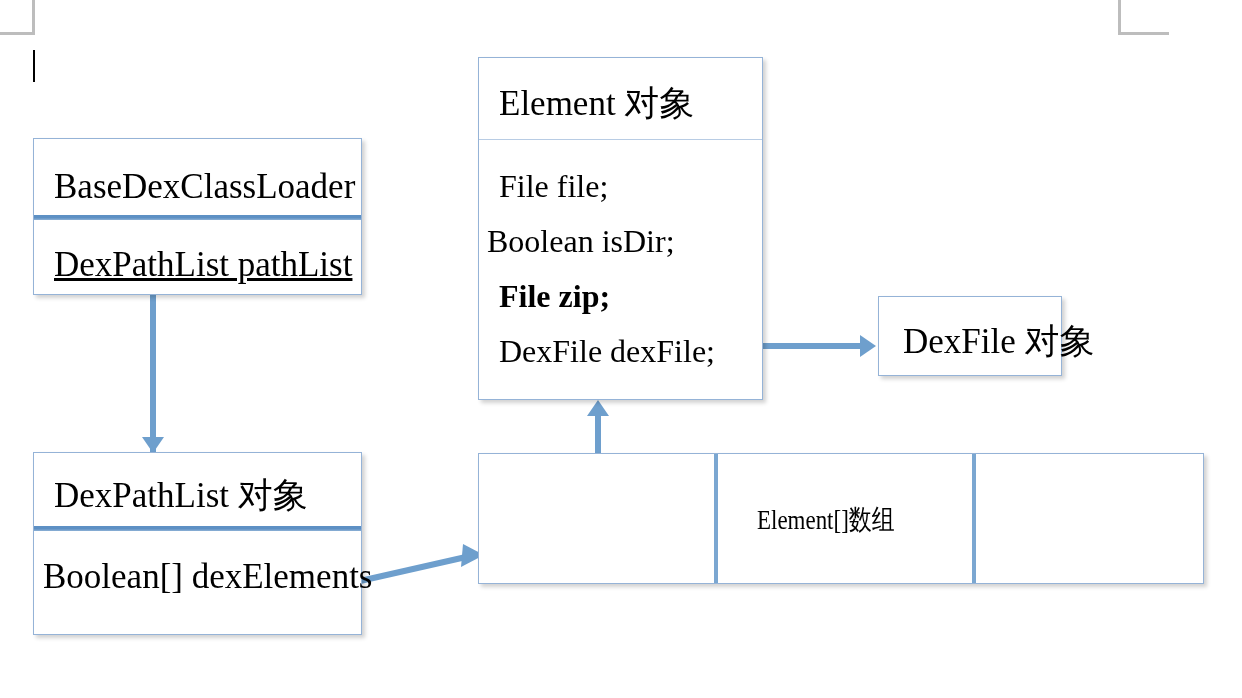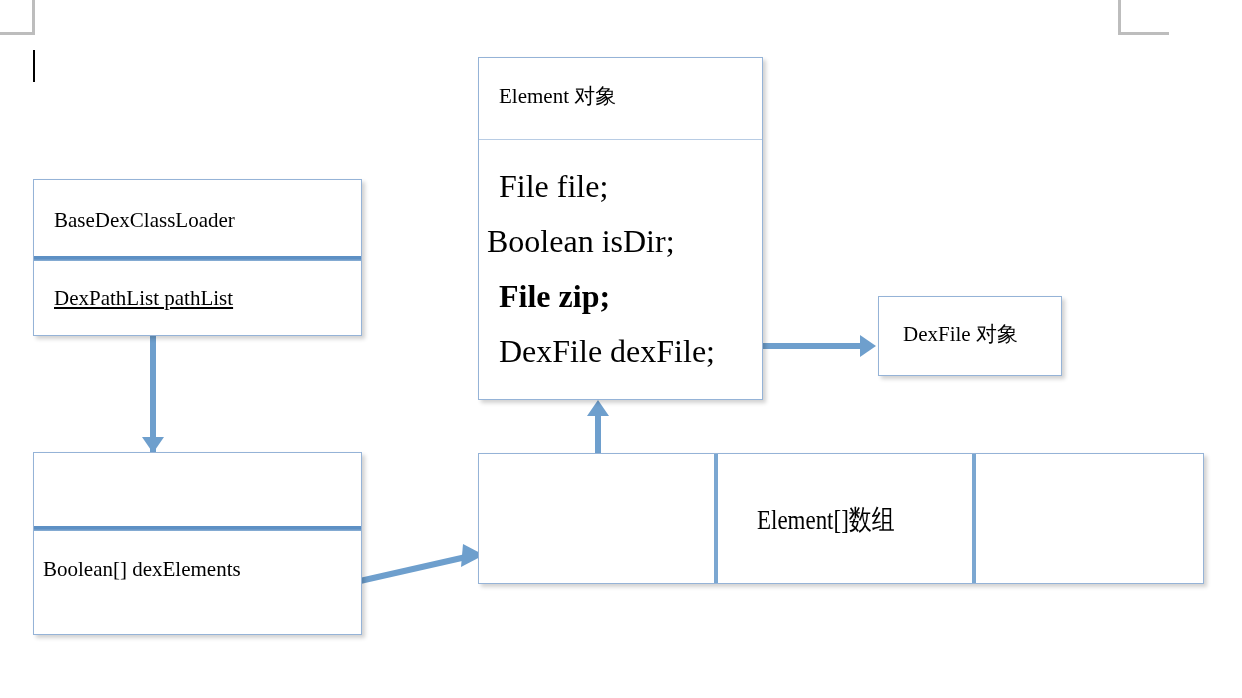--- a/index.html
+++ b/index.html
@@ -118,21 +118,21 @@
     border-color: transparent transparent transparent #6e9fcd;
   }
 
   
   .diag-svg {
     position: absolute;
     overflow: visible;
   }
 
   
-  .t-title   { font-size: 21px; }
+  .t-title   { font-size: 35px; }
   .t-field   { font-size: 32px; }
   .t-array   { font-size: 28px; font-stretch: condensed; transform: scaleX(0.82); transform-origin: left center; }
 </style>
 </head>
 <body>
 
 <div id="canvas">
 
   <div class="corner-mark corner-tl"></div>
   <div class="corner-mark corner-tr"></div>
@@ -146,28 +146,29 @@
   <div class="arrow-head arrow-up" style="left:587px; top:400px;"></div>
 
   <div class="conn-line h" style="left:714px; top:343px; width:148px;"></div>
   <div class="arrow-head arrow-right" style="left:860px; top:335px;"></div>
 
   <svg class="diag-svg" width="130" height="50" viewBox="0 0 130 50" style="left:358px; top:540px;">
     <line x1="2" y1="41" x2="108" y2="17" stroke="#6e9fcd" stroke-width="6" stroke-linecap="butt"></line>
     <polygon points="105,4 126,15 103,27" fill="#6e9fcd"></polygon>
   </svg>
 
-  <div class="shape" style="left:33px; top:138px; width:329px; height:157px;margin-top:41px;">
+  <div class="shape" style="left:33px; top:138px; width:329px; height:157px;">
     <div class="thick-divider" style="top:76px;"></div>
     <div class="shape-label t-title" style="left:20px; top:30px;">BaseDexClassLoader</div>
     <div class="shape-label t-title" style="left:20px; top:108px;text-decoration:underline;">DexPathList pathList</div>
   </div>
 
   <div class="shape" style="left:33px; top:452px; width:329px; height:183px;">
     <div class="thick-divider" style="top:73px;"></div>
+    <div class="shape-label t-title" style="left:20px; top:25px;">DexPathList 对象</div>
     <div class="shape-label t-title" style="left:9px; top:106px;">Boolean[] dexElements</div>
   </div>
 
   <div class="shape" style="left:478px; top:57px; width:285px; height:343px;">
     <div class="thin-divider" style="top:81px;"></div>
     <div class="shape-label t-title" style="left:20px; top:28px;">Element 对象</div>
 
     <div class="shape-label t-field" style="left:20px; top:112px;">File file;</div>
     <div class="shape-label t-field" style="left:8px; top:167px;">Boolean isDir;</div>
     <div class="shape-label t-field" style="left:20px; top:222px;font-weight:bold;">File zip;</div>

